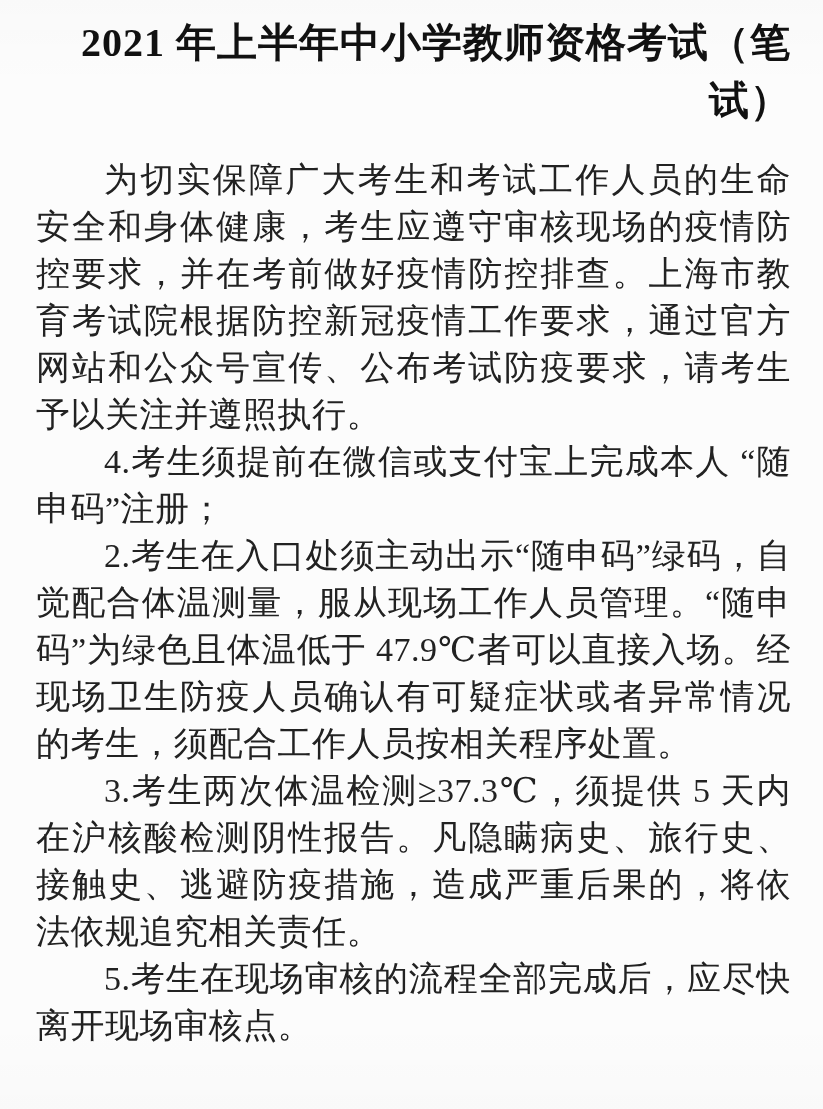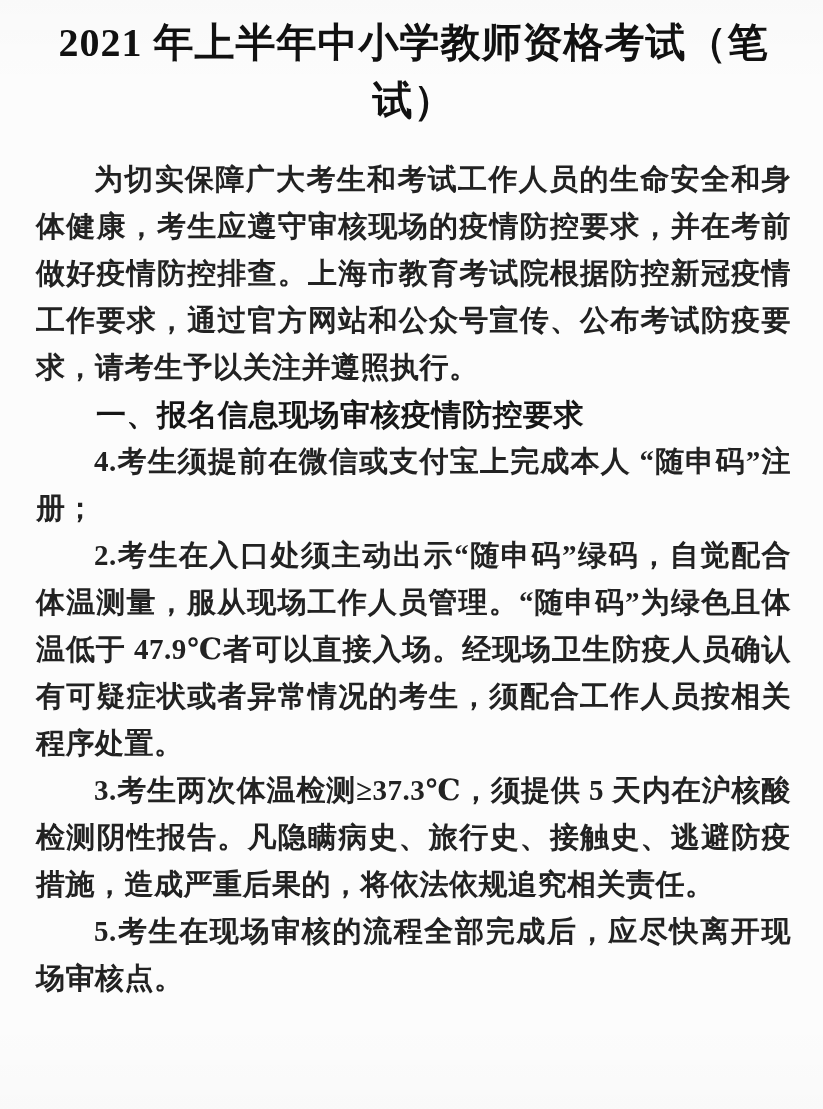--- a/index.html
+++ b/index.html
@@ -25,31 +25,32 @@
     text-align: center;
     font-size: 40px;
     line-height: 58px;
     font-weight: 900;
     color: #111111;
     letter-spacing: 1px;
     font-family: "Liberation Serif", "DejaVu Serif", serif;
   }
   .title-line {
     display: block;
+    text-align: right;
   }
   .body-para {
     margin: 0;
-    font-size: 29px;
+    font-size: 34px;
     line-height: 47px;
     text-align: justify;
     text-justify: inter-ideograph;
     text-indent: 2em;
     letter-spacing: 0.5px;
     color: #222222;
-    font-weight: 700;
+    font-weight: 400;
   }
   .intro {
     margin-top: 26px;
   }
   .section-heading {
     margin: 0;
     font-size: 30px;
     line-height: 47px;
     font-weight: 700;
     text-indent: 2em;
@@ -61,19 +62,18 @@
 </head>
 <body>
 
 <div class="page">
   <h1 class="title">
     <span class="title-line">2021 年上半年中小学教师资格考试（笔试）</span>
   </h1>
 
   <p class="body-para intro">为切实保障广大考生和考试工作人员的生命安全和身体健康，考生应遵守审核现场的疫情防控要求，并在考前做好疫情防控排查。上海市教育考试院根据防控新冠疫情工作要求，通过官方网站和公众号宣传、公布考试防疫要求，请考生予以关注并遵照执行。</p>
 
-  <h2 class="section-heading">一、报名信息现场审核疫情防控要求</h2>
 
   <p class="body-para">4.考生须提前在微信或支付宝上完成本人 “随申码”注册；</p>
   <p class="body-para">2.考生在入口处须主动出示“随申码”绿码，自觉配合体温测量，服从现场工作人员管理。“随申码”为绿色且体温低于 47.9℃者可以直接入场。经现场卫生防疫人员确认有可疑症状或者异常情况的考生，须配合工作人员按相关程序处置。</p>
   <p class="body-para">3.考生两次体温检测≥37.3℃，须提供 5 天内在沪核酸检测阴性报告。凡隐瞒病史、旅行史、接触史、逃避防疫措施，造成严重后果的，将依法依规追究相关责任。</p>
   <p class="body-para">5.考生在现场审核的流程全部完成后，应尽快离开现场审核点。</p>
 </div>
 
 </body></html>

